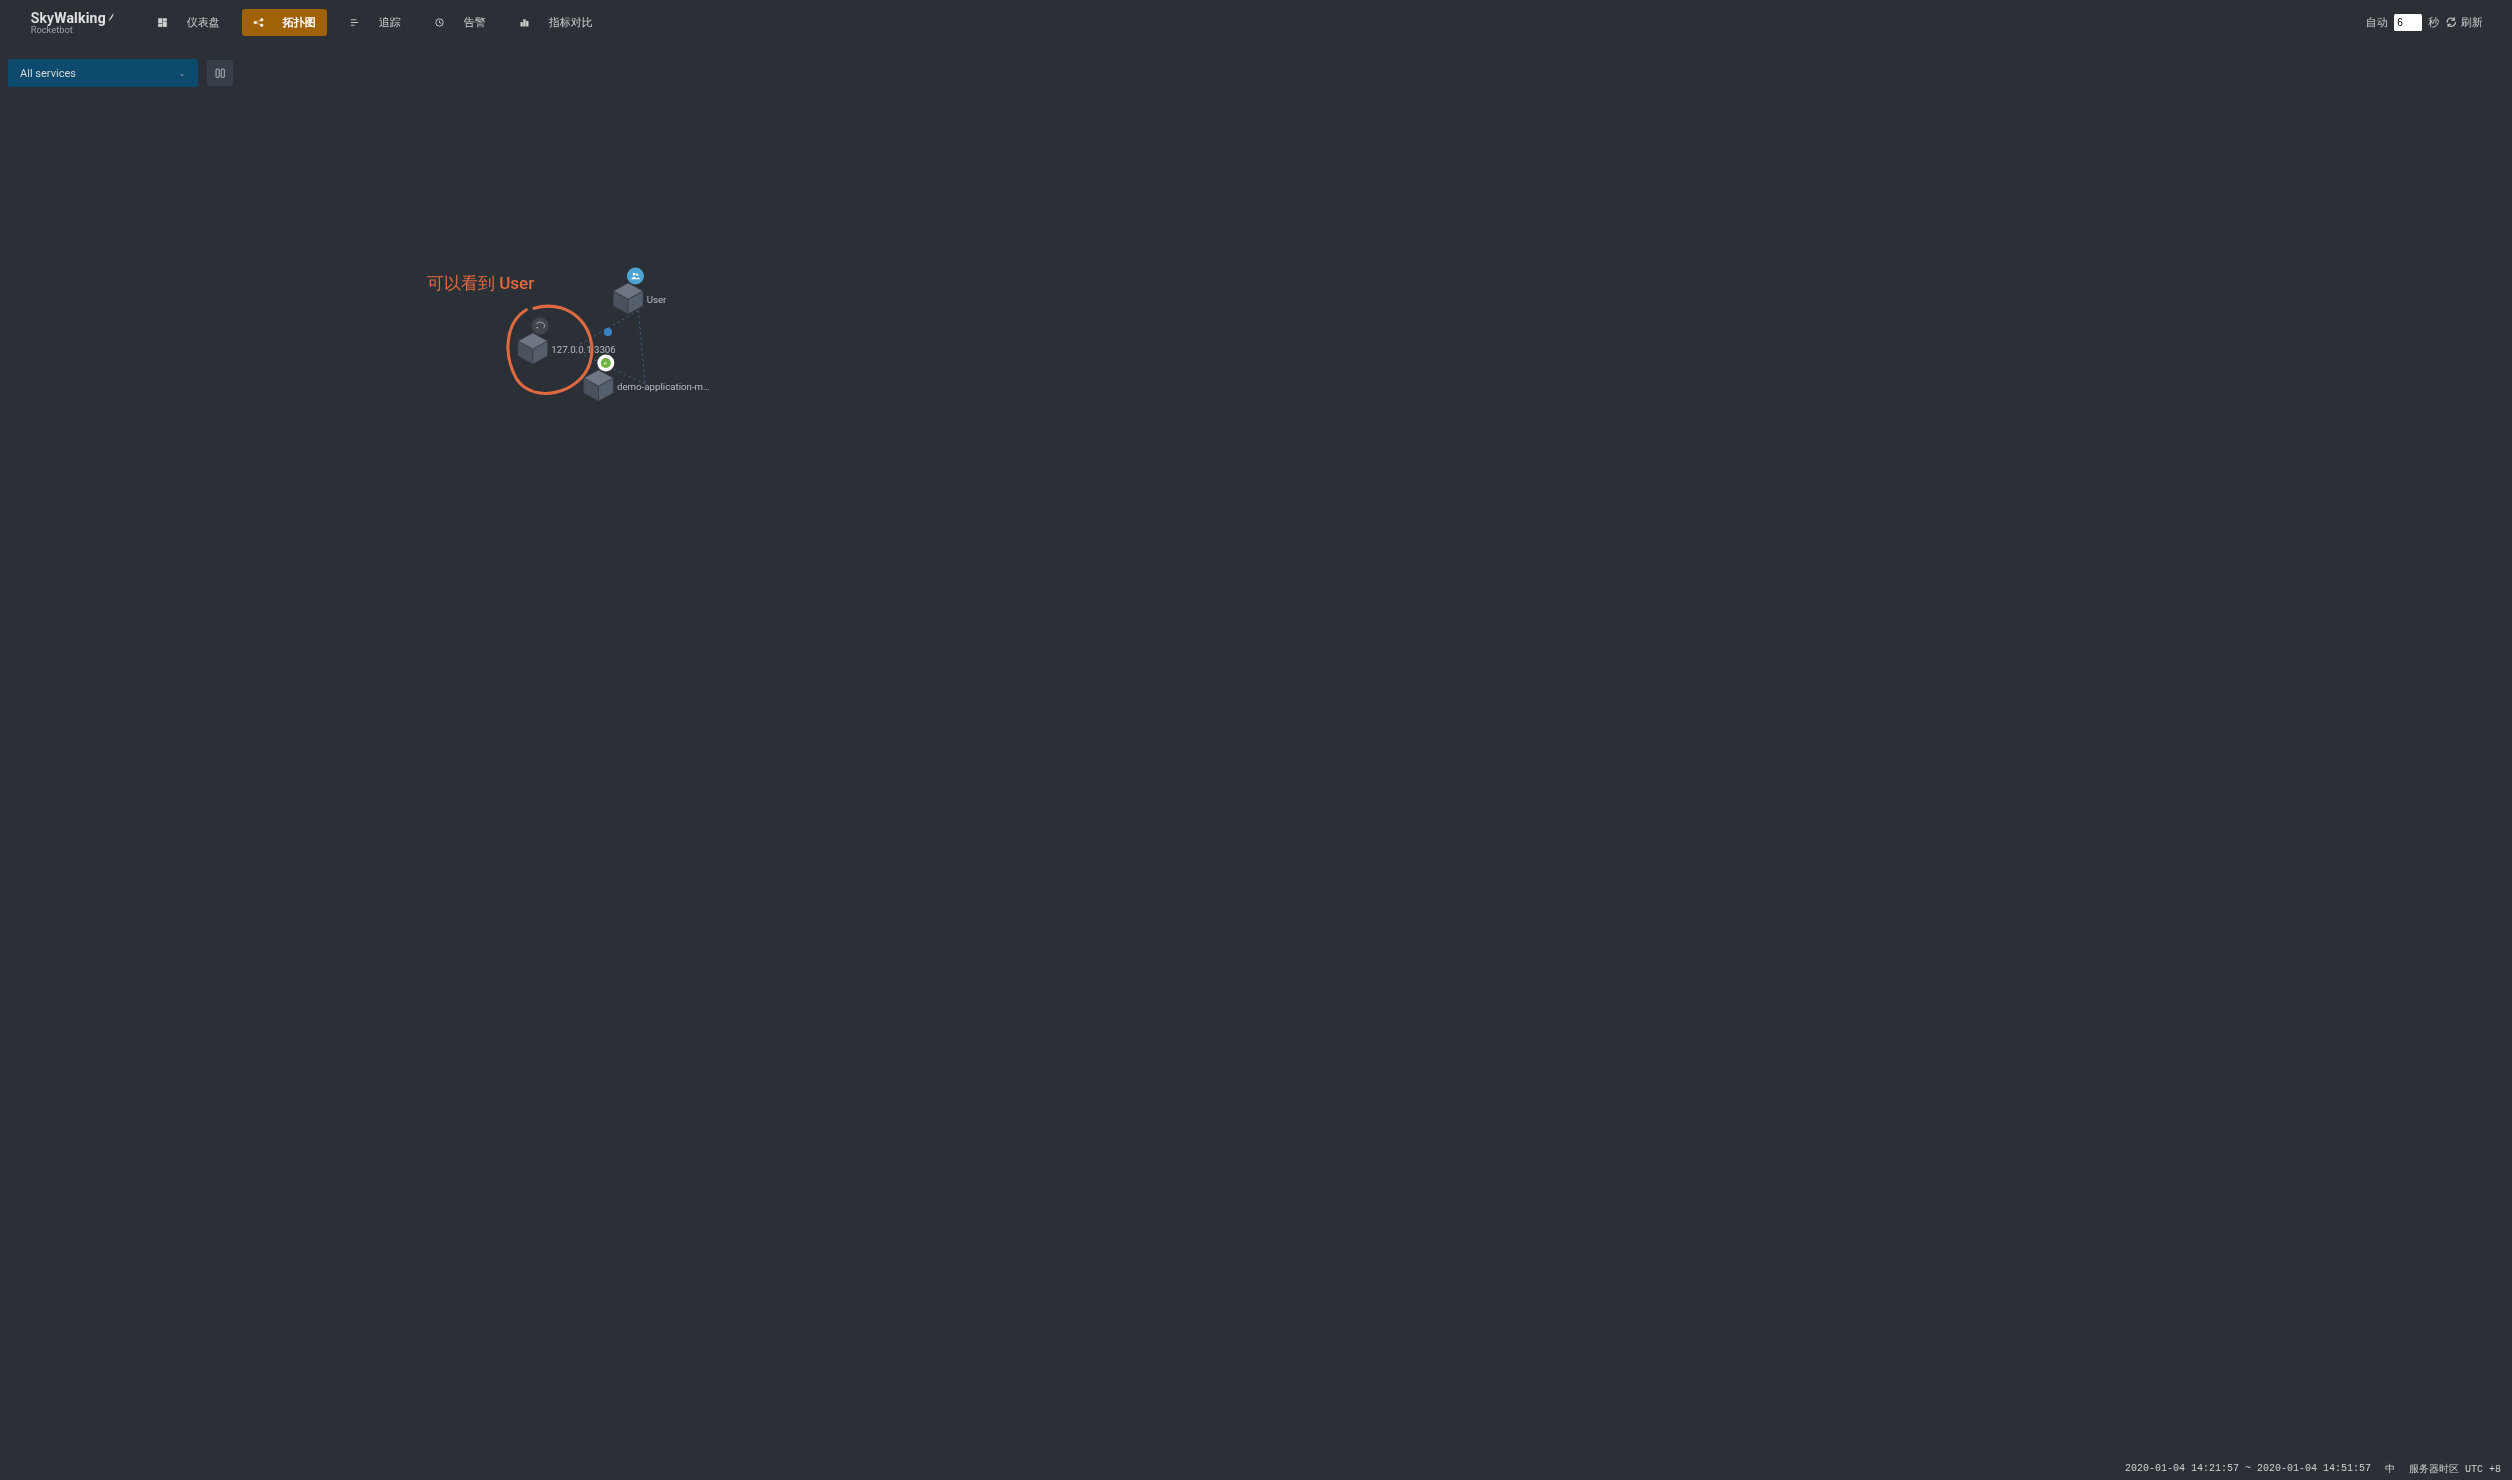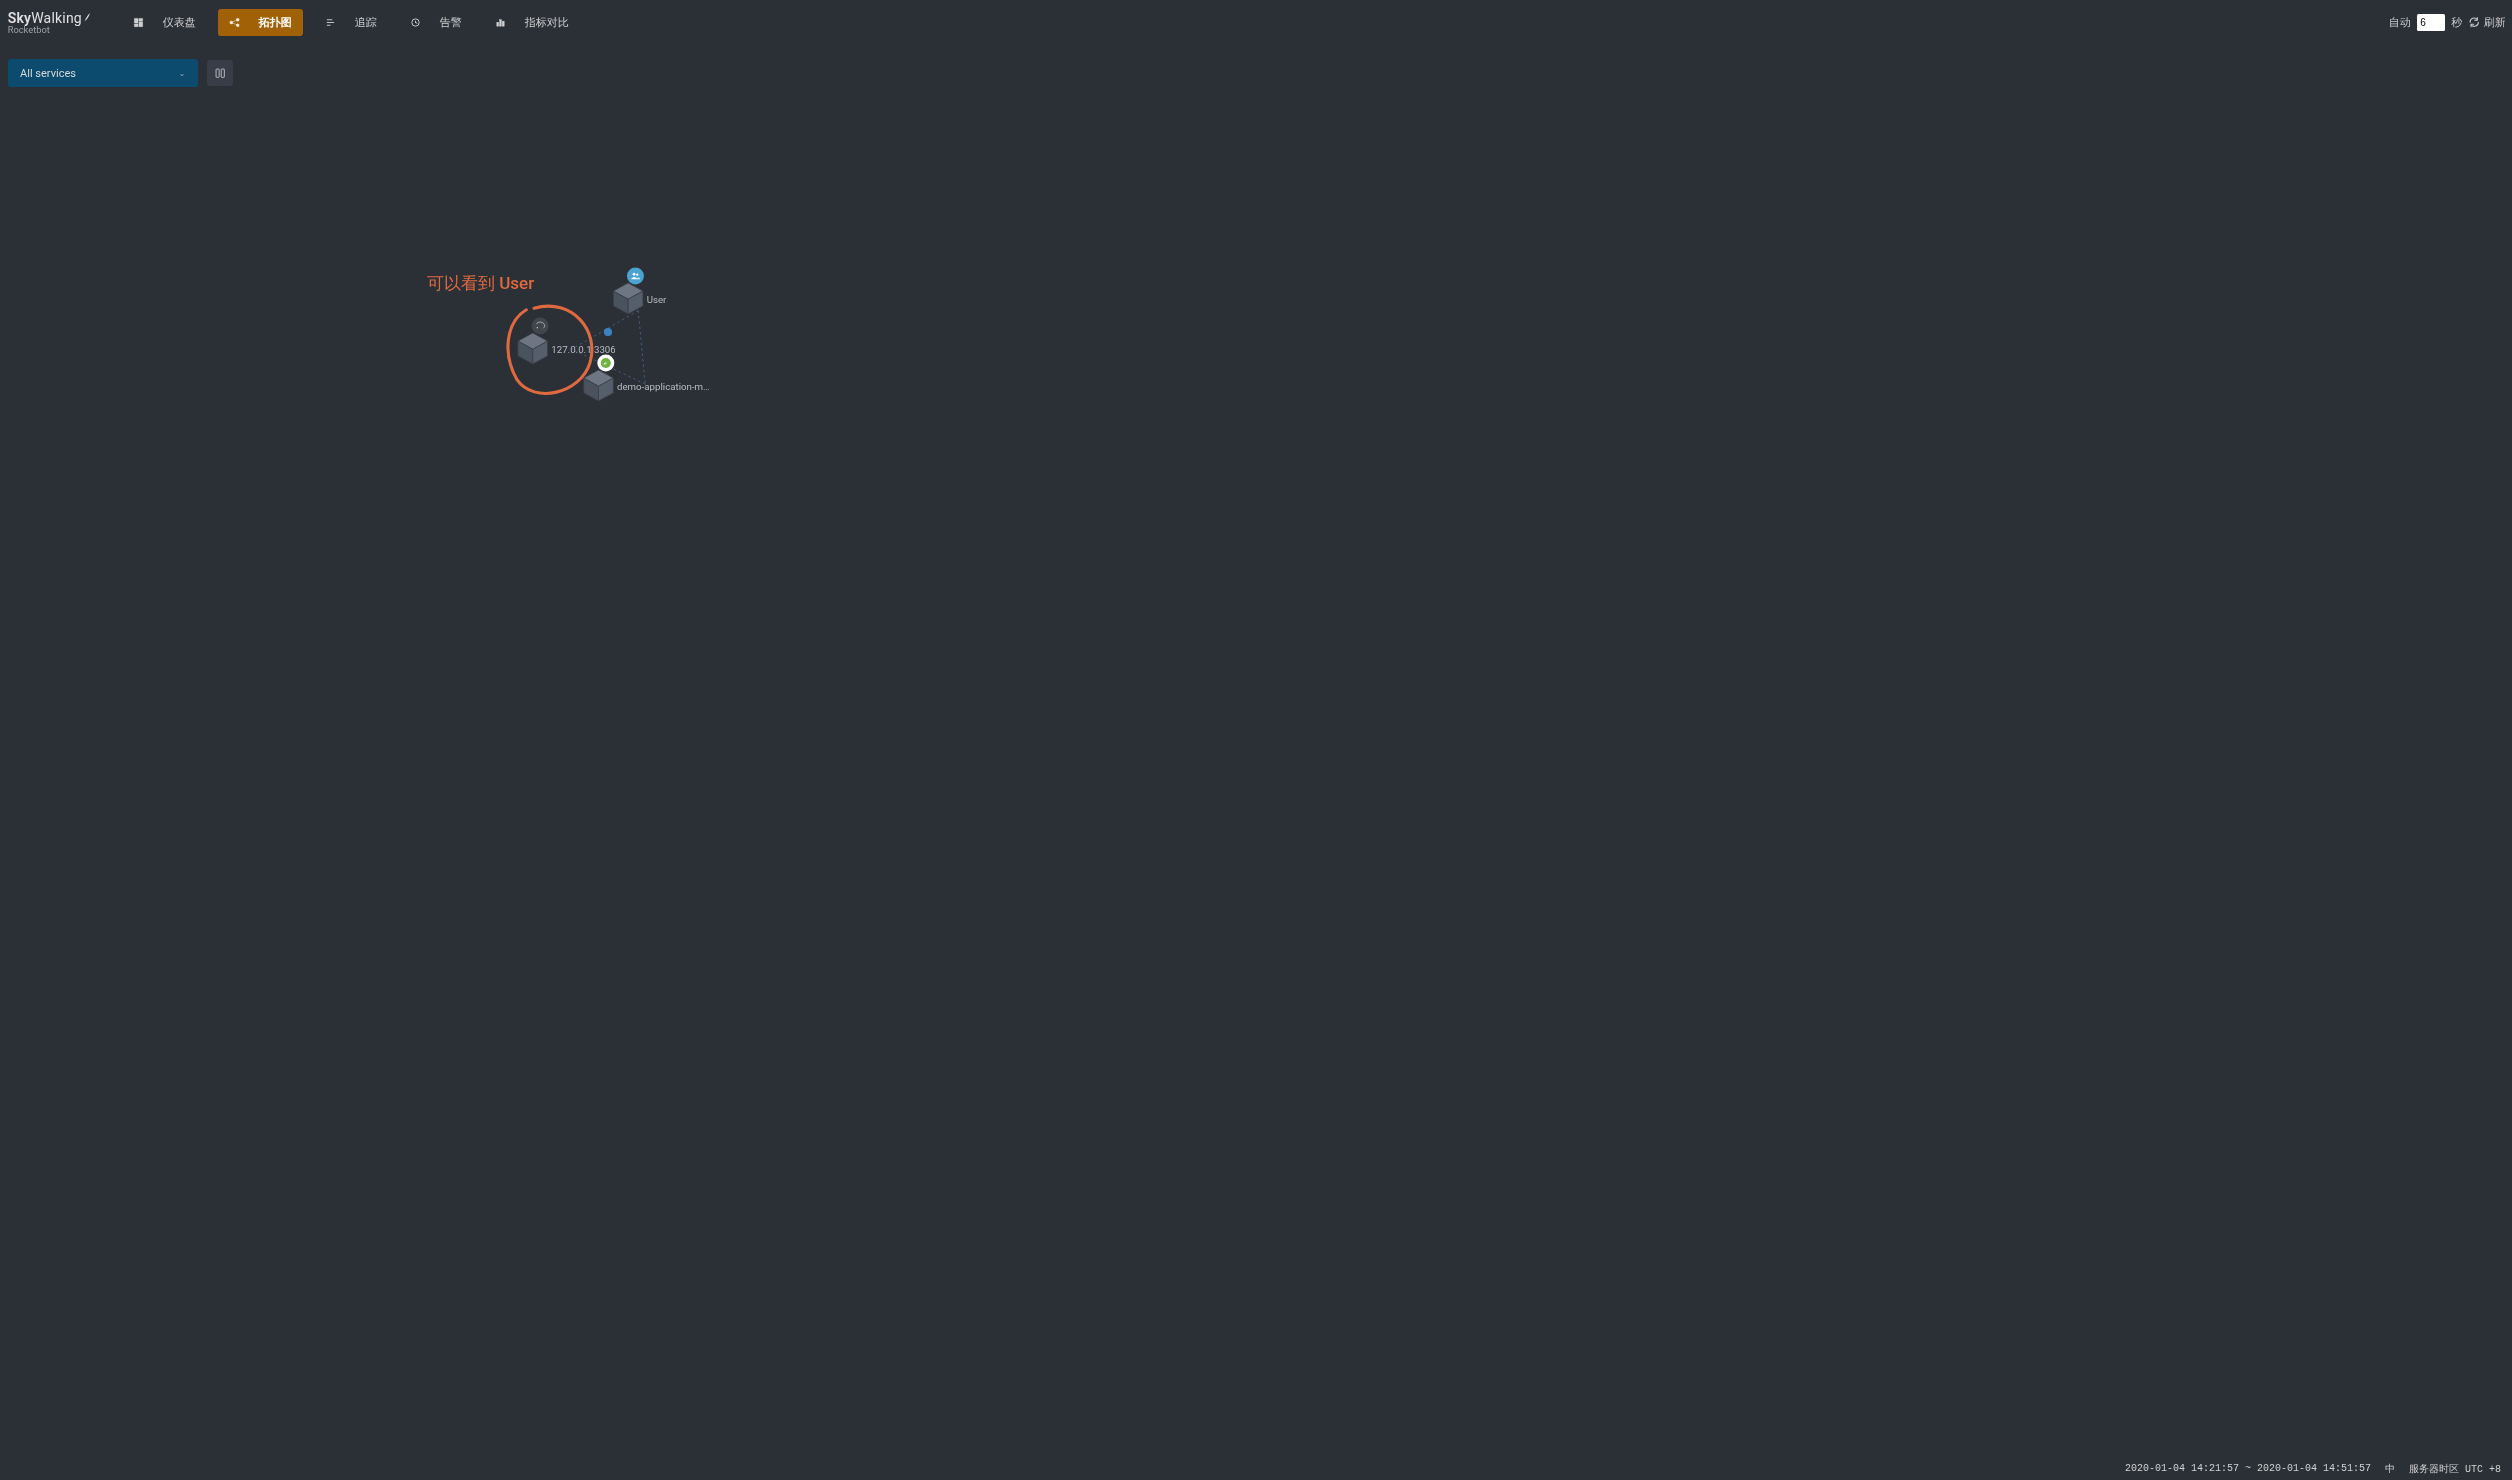--- a/index.html
+++ b/index.html
@@ -9,37 +9,37 @@
       background: #2b3037;
       color: #dcdcdc;
       overflow: hidden;
       position: relative;
     }
     .topbar {
       display: flex;
       align-items: center;
       height: 45px;
       background: #2b3037;
-      padding: 0 0;
+      padding: 0 23px;
     }
     .logo {
       display: flex;
       flex-direction: column;
       justify-content: center;
       padding: 0 7.7px;
       color: #e0e0e0;
     }
     .logo-main {
       font-size: 14px;
       font-weight: 600;
       letter-spacing: 0.2px;
       display: flex;
       align-items: baseline;
     }
-    .logo-main .bold { font-weight: 400; }
+    .logo-main .bold { font-weight: 700; }
     .logo-sub {
       font-size: 9.3px;
       color: #9aa0a7;
       margin-top: -1.5px;
     }
     .nav {
       display: flex;
       align-items: center;
       margin-left: 23px;
       gap: 11px;

